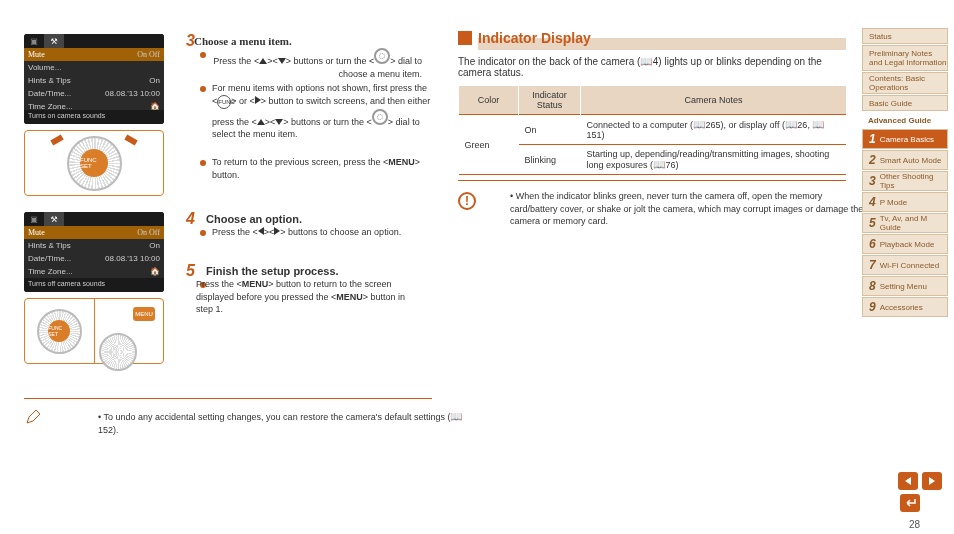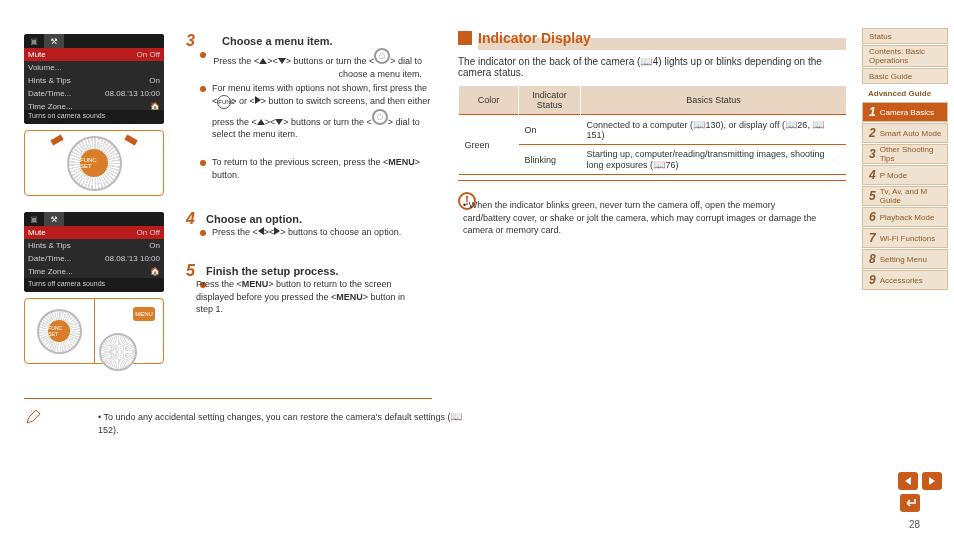--- a/index.html
+++ b/index.html
@@ -4,21 +4,21 @@
 <style>
   * { box-sizing: border-box; margin: 0; padding: 0; }
   body { width: 954px; height: 534px; font-family: Arial, sans-serif; font-size: 10px; color: #333; position: relative; background: #fff; }
 
   
   .screen { position: absolute; width: 140px; height: 90px; background: #2a2a2a; border-radius: 3px; overflow: hidden; }
   .screen-tabs { display: flex; height: 14px; background: #1a1a1a; }
   .screen-tab { width: 20px; display: flex; align-items: center; justify-content: center; color: #888; font-size: 8px; }
   .screen-tab.active { background: #444; color: #fff; }
   .screen-row { display: flex; height: 13px; align-items: center; padding: 0 4px; font-size: 8px; color: #ccc; }
-  .screen-row.hl { background: #b91c1c; color: #fff; }
+  .screen-row.hl { background: #a16207; color: #fff; font-family: Liberation Serif, serif; }
   .screen-label { flex: 1; }
   .screen-val { color: #ccc; }
   .screen-footer { position: absolute; bottom: 0; left: 0; right: 0; height: 14px; background: #1a1a1a; color: #ccc; font-size: 7px; padding: 2px 4px; }
 
   
   .dial-box { position: absolute; width: 140px; border: 1px solid #d97d28; border-radius: 4px; display: flex; align-items: center; justify-content: center; }
   .dial { width: 55px; height: 55px; border: 2px solid #bbb; border-radius: 50%; background: repeating-conic-gradient(#ddd 0 4deg, #fff 4deg 8deg); display: flex; align-items: center; justify-content: center; }
   .dial-center { width: 28px; height: 28px; border-radius: 50%; background: #d97d28; color: #fff; font-size: 6px; display: flex; align-items: center; justify-content: center; }
   .dial-arrow { position: absolute; width: 12px; height: 6px; background: #c85a1a; }
 
@@ -136,21 +136,21 @@
       </div>
     </div>
   <div style="width:1px; height:100%; background:#d97d28;"></div>
   <div style="flex:1; display:flex; justify-content:center; position:relative;">
     <div class="dial" style="width:38px;height:38px; position:absolute; left:4px; top:2px;"></div>
     <div style="width:22px;height:14px;background:#d97d28;border-radius:3px;position:absolute;right:8px;bottom:10px;color:#fff;font-size:6px;display:flex;align-items:center;justify-content:center;">MENU</div>
   </div>
 </div>
 
 <div class="step-num" style="left:186px; top:32px;">3</div>
-<div class="step-title" style="left:222px; top:35px;">Choose a menu item.</div>
+<div class="step-title" style="left:194px; top:35px;font-family:Liberation Serif, serif;">Choose a menu item.</div>
 
 <div class="bullet" style="left:200px; top:52px;"></div>
 <div class="body-text" style="left:212px; top:48px; width:210px;text-align:right;">
   Press the &lt;<span class="tri up"></span>&gt;&lt;<span class="tri down"></span>&gt; buttons or turn the &lt;<span class="gear-ic"></span>&gt; dial to choose a menu item.
 </div>
 
 <div class="bullet" style="left:200px; top:86px;"></div>
 <div class="body-text" style="left:212px; top:82px; width:220px;">
   <span>For menu items with options not shown, first press the &lt;</span><span style="display:inline-block;width:14px;height:14px;border:1px solid #555;border-radius:50%;font-size:6px;text-align:center;line-height:12px;">FUNC</span><span>&gt; or &lt;</span><span class="tri right"></span><span>&gt; button to switch screens, and then either press the &lt;</span><span class="tri up"></span><span>&gt;&lt;</span><span class="tri down"></span><span>&gt; buttons or turn the &lt;</span><span class="gear-ic"></span><span>&gt; dial to select the menu item.</span>
 </div>
@@ -193,48 +193,51 @@
 
 <div class="intro" style="left:458px; top:56px; width:388px;">
   <span>The indicator on the back of the camera (</span><span class="book-ic">📖</span><span>4</span><span>) lights up or blinks depending on the camera status.</span>
 </div>
 
 <table class="tbl" style="left:458px; top:86px; width:388px;">
   <tbody>
       <tr>
     <th style="width:60px;">Color</th>
     <th style="width:62px;">Indicator Status</th>
-    <th>Basics Status</th>
+    <th>Camera Notes</th>
   </tr>
   <tr class="row-sep">
     <td rowspan="2">Green</td>
     <td>On</td>
     <td>
-      <span>Connected to a computer (</span><span class="book-ic">📖</span><span>130</span><span>), or display off (</span><span class="book-ic">📖</span><span>26</span>, <span class="book-ic">📖</span><span>151</span><span>)</span>
+      <span>Connected to a computer (</span><span class="book-ic">📖</span><span>265</span><span>), or display off (</span><span class="book-ic">📖</span><span>26</span>, <span class="book-ic">📖</span><span>151</span><span>)</span>
     </td>
   </tr>
   <tr>
     <td>Blinking</td>
     <td>
-      <span>Starting up, computer/reading/transmitting images, shooting long exposures (</span><span class="book-ic">📖</span><span>76</span><span>)</span>
+      <span>Starting up, depending/reading/transmitting images, shooting long exposures (</span><span class="book-ic">📖</span><span>76</span><span>)</span>
     </td>
   </tr>
 </tbody>
   </table>
 <div style="position:absolute; left:458px; top:180px; width:388px; height:1px; background:#c85a1a;"></div>
 
 <div class="warn-ic" style="left:458px; top:192px;">!</div>
-<div class="body-text" style="left:463px; top:190px; width:360px;margin-top:9px;">
+<div class="body-text" style="left:510px; top:190px; width:360px;">
   • <span>When the indicator blinks green, never turn the camera off, open the memory card/battery cover, or shake or jolt the camera, which may corrupt images or damage the camera or memory card.</span>
 </div>
 
 <div class="nav">
   <div class="nav-item small">
       <span>Status</span>
     </div>
+  <div class="nav-item" style="height:26px;">
+      <span>Preliminary Notes and Legal Information</span>
+    </div>
   <div class="nav-item" style="height:22px;">
       <span>Contents: Basic Operations</span>
     </div>
   <div class="nav-item small">
       <span>Basic Guide</span>
     </div>
   <div class="nav-item small" style="background:transparent;border:none;font-weight:bold;color:#8a5a2a;">
       <span>Advanced Guide</span>
     </div>
   <div class="nav-item active">
@@ -256,21 +259,21 @@
   <div class="nav-item">
       <span class="nav-num">5</span>
       <span>Tv, Av, and M Guide</span>
     </div>
   <div class="nav-item">
       <span class="nav-num">6</span>
       <span>Playback Mode</span>
     </div>
   <div class="nav-item">
       <span class="nav-num">7</span>
-      <span>Wi-Fi Functions</span>
+      <span>Wi-Fi Connected</span>
     </div>
   <div class="nav-item">
       <span class="nav-num">8</span>
       <span>Setting Menu</span>
     </div>
   <div class="nav-item">
       <span class="nav-num">9</span>
       <span>Accessories</span>
     </div>
 </div>

